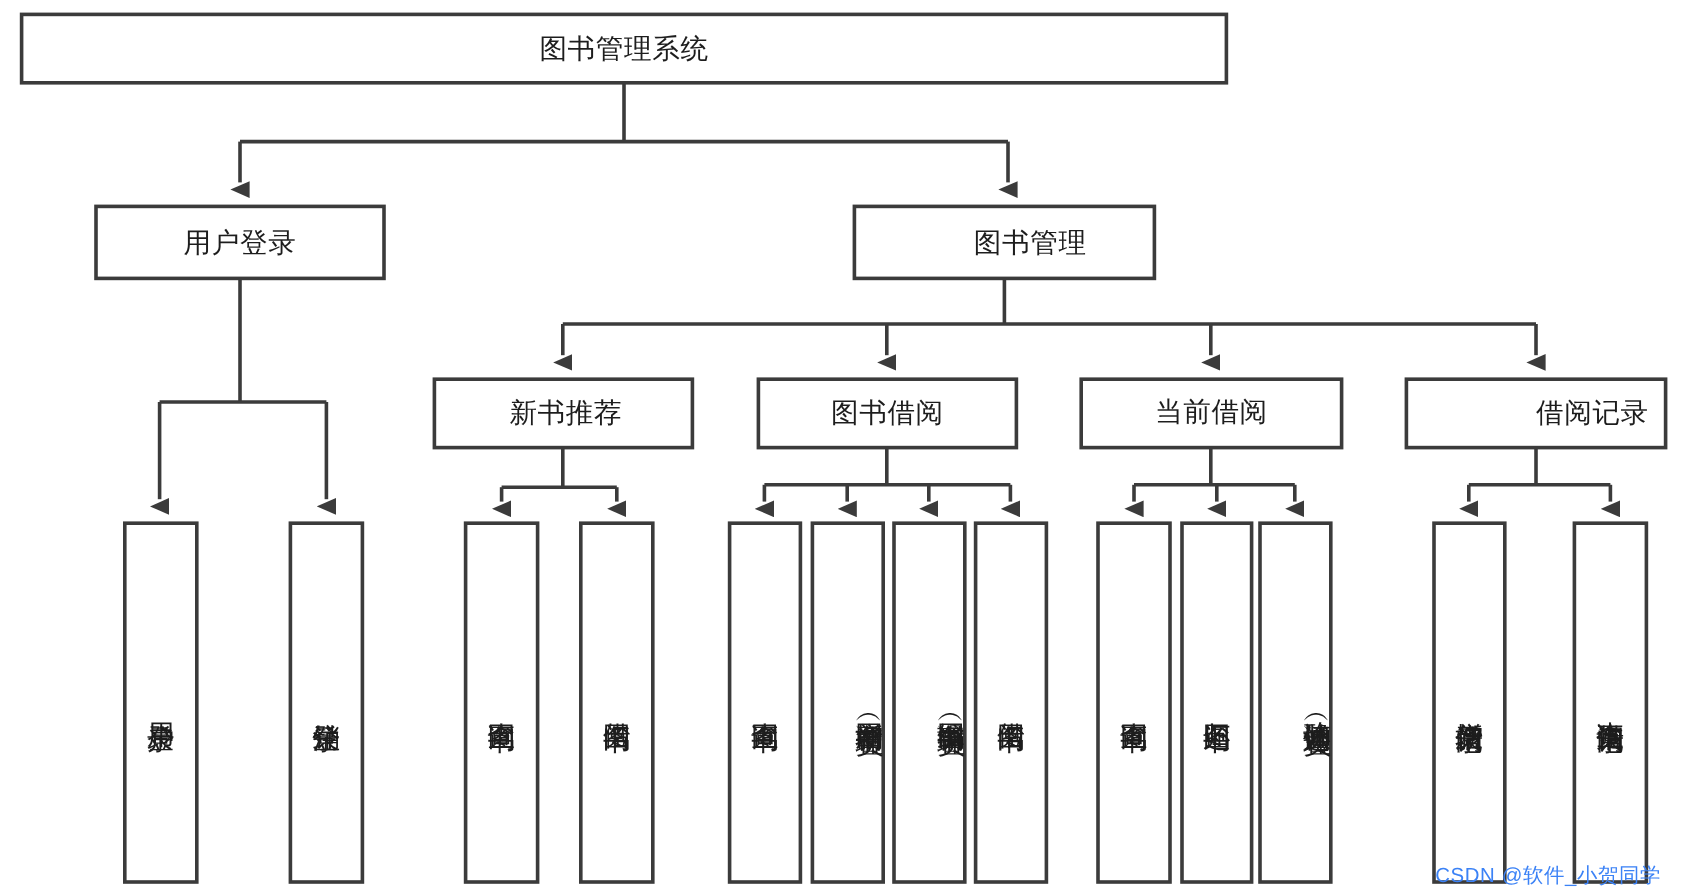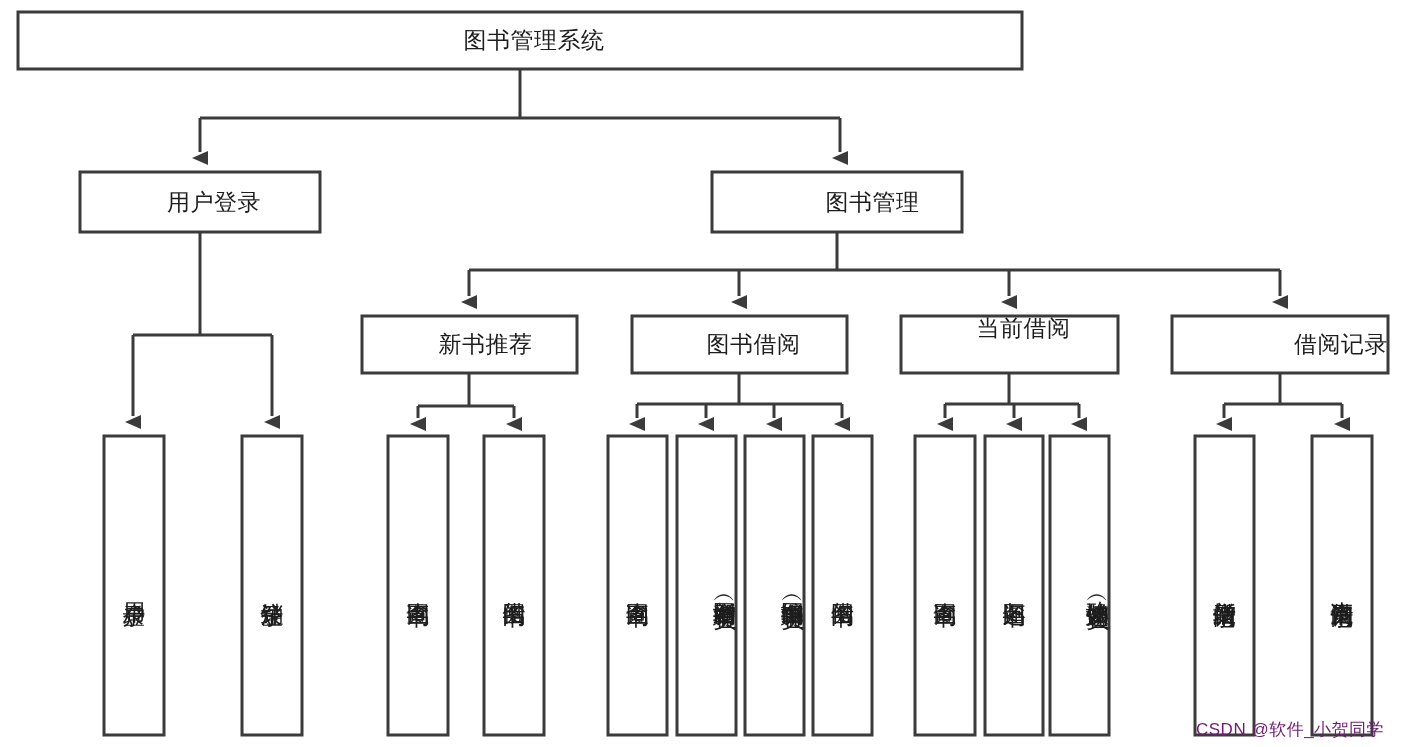--- a/index.html
+++ b/index.html
@@ -45,41 +45,40 @@
     display: flex;
     align-items: center;
     justify-content: center;
     text-align: center;
     color: #1d1d1d;
     font-size: 23px;
     line-height: 1.15;
     letter-spacing: 0.5px;
     white-space: nowrap;
     pointer-events: none;
-    padding-left: 14px;
   }
   .node-label-v {
     position: absolute;
     display: flex;
     align-items: flex-start;
     justify-content: center;
     color: #1d1d1d;
     font-size: 23px;
     line-height: 1.0;
     letter-spacing: 1px;
     writing-mode: vertical-rl;
     text-orientation: upright;
     pointer-events: none;
   }
   .node-label-v.centered {
     align-items: center;
   }
   .watermark {
     position: absolute;
-    color: #701a75;
+    color: #3b82f6;
     font-size: 17px;
     letter-spacing: 0.5px;
     white-space: nowrap;
   }
 </style>
 </head>
 <body>
 
 <div id="diagram-root">
 
@@ -170,21 +169,21 @@
     <rect class="node-box" x="1312" y="436" width="60" height="299"></rect>
   </svg>
 
   <div class="node-label-h" style="left:18px; top:12px; width:1004px; height:57px;">图书管理系统</div>
 
   <div class="node-label-h" style="left:80px; top:172px; width:240px; height:60px;">用户登录</div>
   <div class="node-label-h" style="left:712px; top:172px; width:293px; height:60px;">图书管理</div>
 
   <div class="node-label-h" style="left:362px; top:316px; width:219px; height:57px;text-align:right;">新书推荐</div>
   <div class="node-label-h" style="left:632px; top:316px; width:215px; height:57px;">图书借阅</div>
-  <div class="node-label-h" style="left:901px; top:300px; width:217px; height:57px;">当前借阅</div>
+  <div class="node-label-h" style="left:901px; top:315px; width:217px; height:57px;">当前借阅</div>
   <div class="node-label-h" style="left:1172px; top:316px; width:216px; height:57px;margin-left:47px;">借阅记录</div>
 
   <div class="node-label-v centered" style="left:104px; top:436px; width:60px; height:299px;">用户登录</div>
   <div class="node-label-v centered" style="left:242px; top:436px; width:60px; height:299px;">注销登录</div>
   <div class="node-label-v centered" style="left:388px; top:436px; width:60px; height:299px;">查询图书</div>
   <div class="node-label-v centered" style="left:484px; top:436px; width:60px; height:299px;">借阅图书</div>
   <div class="node-label-v centered" style="left:608px; top:436px; width:59px; height:299px;">查询图书</div>
   <div class="node-label-v" style="left:677px; top:442px; width:59px; height:290px;">新增图书（管理员）</div>
   <div class="node-label-v" style="left:745px; top:442px; width:59px; height:290px;">编辑图书（管理员）</div>
   <div class="node-label-v centered" style="left:813px; top:436px; width:59px; height:299px;">借阅图书</div>

